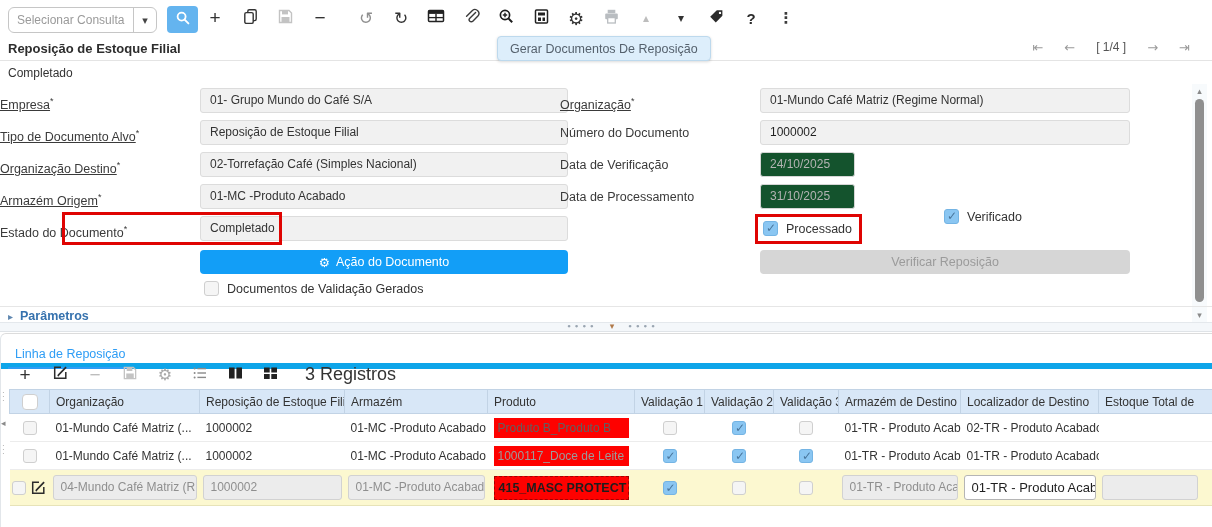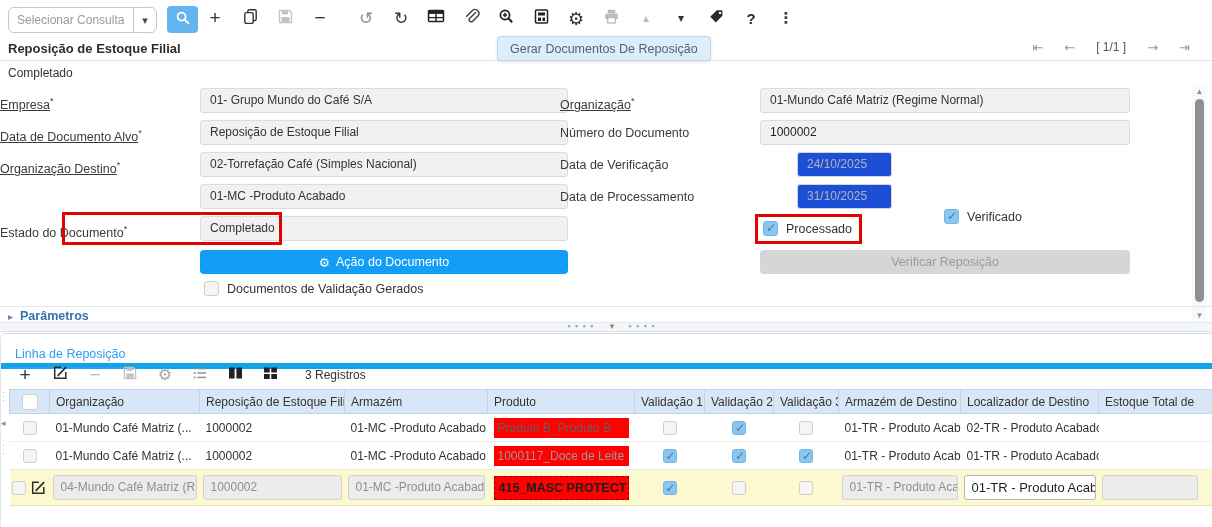--- a/index.html
+++ b/index.html
@@ -38,21 +38,21 @@
   .frow { position:absolute; left:0; width:100%; height:26px; }
   .flabel { position:absolute; top:0; height:26px; line-height:26px; text-align:left; color:#3a3a3a; font-size:12.5px; white-space:nowrap; }
   .flabel.lcol { left:0; width:196px; }
   .flabel.rcol { left:560px; width:194px; }
   .flabel .ul { text-decoration:underline; cursor:pointer; }
   .flabel sup { font-size:9px; }
   .ffield { position:absolute; top:0; height:25px; line-height:23px; background:#f1f1f1; border:1px solid #dcdcdc; border-radius:3px; padding:0 9px; color:#333; white-space:nowrap; overflow:hidden; }
   .ffield.lcol { left:200px; width:368px; }
   .ffield.rcol { left:760px; width:370px; }
   .ffield.short { width:95px; }
-  .ffield.muted { color:#b3b3b3; background:#1d4ed8; border-color:#d6d6d6;margin-left:37px; }
+  .ffield.muted { color:#b3b3b3; background:#14532d; border-color:#d6d6d6; }
   .btn-action { position:absolute; left:200px; top:250px; width:368px; height:24px; background:#129ef7; color:#fff; border:none; border-radius:4px; font-size:12.5px; cursor:pointer; display:flex; align-items:center; justify-content:center; gap:6px; font-family:inherit; }
   .btn-verify { position:absolute; left:760px; top:250px; width:370px; height:24px; background:#d6d6d6; color:#9b9b9b; border:none; border-radius:4px; font-size:12.5px; cursor:default; font-family:inherit; }
   .cb { display:inline-block; width:15px; height:15px; background:#f5f5f5; border:1px solid #cfcfcf; border-radius:3px; position:relative; cursor:pointer; vertical-align:middle; }
   .cb.on { background:#8ac6f2; border-color:#74b4e4; }
   .cb.on::after { content:"✓"; font-family:"DejaVu Sans",sans-serif; position:absolute; left:2px; top:-1px; font-size:12px; font-weight:700; color:#49759c; }
   .cbrow { position:absolute; display:flex; align-items:center; gap:8px; }
   .cblabel { color:#333; font-size:12.5px; }
 
   
   .redbox { position:absolute; border:3px solid #df0402; z-index:50; pointer-events:none; }
@@ -71,21 +71,21 @@
   .hsplit .grips { position:absolute; left:562px; top:-2px; width:100px; display:flex; gap:13px; align-items:center; justify-content:center; }
   .hsplit .dots { color:#9aa5b1; font-size:9px; letter-spacing:2px; line-height:10px; cursor:ew-resize; }
   .hsplit .coll { color:#b07a4a; font-size:9px; line-height:10px; cursor:pointer; }
 
   
   .detail { position:absolute; left:0; top:333px; width:100%; bottom:0; background:#fff; border-top:1px solid #dcdcdc; border-left:1px solid #e2e6ea; border-top-left-radius:6px; }
   .tabbar { position:absolute; left:0; top:8px; width:100%; height:27px; border-bottom:6px solid #0ea5e9;text-align:center; }
   .tab { position:absolute; left:14px; top:5px; color:#2e9df5; font-size:12.5px; cursor:pointer; }
   .tab-underline { position:absolute; left:7px; top:25px; width:124px; height:2px; background:#2e9df5; }
   .gtoolbar { position:absolute; left:0; top:27px; width:100%; height:27px; display:flex; align-items:center; gap:13px; padding-left:13px; }
-  .gtoolbar .count { margin-left:11px; color:#333; font-size:12px; }
+  .gtoolbar .count { margin-left:11px; color:#333; font-size:18px; }
   .vsplit { position:absolute; left:0; top:54px; bottom:0; width:7px; }
   .vsplit .dots { position:absolute; left:1px; color:#8a8a8a; font-size:8px; line-height:4px; letter-spacing:0; cursor:ew-resize; }
   .vsplit .arr { position:absolute; left:0px; color:#8a8a8a; font-size:9px; cursor:pointer; }
 
   table.grid { position:absolute; left:8px; top:55px; width:1204px; border-collapse:collapse; table-layout:fixed; font-size:12px; }
   table.grid th { background:#d8e7f7; border:1px solid #c2d3e5; height:24px; font-weight:400; text-align:left; padding:0 6px; color:#333; white-space:nowrap; overflow:hidden; }
   table.grid td { height:28px; border-bottom:1px solid #ececec; padding:0 6px; white-space:nowrap; overflow:hidden; color:#333; }
   table.grid .c { text-align:center; }
   td.pcell { padding:0 1px; }
   .redcell { background:#fe0100; height:20px; line-height:20px; padding:0 4px; overflow:hidden; white-space:nowrap; }
@@ -202,47 +202,48 @@
     </div>
   </div>
 
   <div class="tooltip">Gerar Documentos De Reposição</div>
 
   <div class="titlebar">
     <span class="title">Reposição de Estoque Filial</span>
     <div class="paging">
       <span class="pg glyph">⇤</span>
       <span class="pg glyph">←</span>
-      <span class="pgnum">[ 1/1 ]</span>
+      <span class="pgnum">[ 1/4 ]</span>
       <span class="pg glyph">→</span>
       <span class="pg glyph">⇥</span>
     </div>
   </div>
 
   <div class="status-line">Completado</div>
 
   <div class="frow" style="top:88px">
     <div class="flabel lcol"><span class="ul">Empresa</span><sup>*</sup></div>
     <div class="ffield lcol">01- Grupo Mundo do Café S/A</div>
     <div class="flabel rcol"><span class="ul">Organização</span><sup>*</sup></div>
     <div class="ffield rcol">01-Mundo Café Matriz (Regime Normal)</div>
   </div>
   <div class="frow" style="top:120px">
-    <div class="flabel lcol"><span class="ul">Data de Documento Alvo</span><sup>*</sup></div>
+    <div class="flabel lcol"><span class="ul">Tipo de Documento Alvo</span><sup>*</sup></div>
     <div class="ffield lcol">Reposição de Estoque Filial</div>
     <div class="flabel rcol"><span>Número do Documento</span></div>
     <div class="ffield rcol" style="color:#1f1f1f">1000002</div>
   </div>
   <div class="frow" style="top:152px">
     <div class="flabel lcol"><span class="ul">Organização Destino</span><sup>*</sup></div>
     <div class="ffield lcol">02-Torrefação Café (Simples Nacional)</div>
     <div class="flabel rcol"><span>Data de Verificação</span></div>
     <div class="ffield rcol short muted">24/10/2025</div>
   </div>
   <div class="frow" style="top:184px">
+    <div class="flabel lcol"><span class="ul">Armazém Origem</span><sup>*</sup></div>
     <div class="ffield lcol">01-MC -Produto Acabado</div>
     <div class="flabel rcol"><span>Data de Processamento</span></div>
     <div class="ffield rcol short muted">31/10/2025</div>
   </div>
   <div class="frow" style="top:216px">
     <div class="flabel lcol"><span>Estado do Documento</span><sup>*</sup></div>
     <div class="ffield lcol">Completado</div>
   </div>
 
   <div class="cbrow" style="left:763px; top:221px">

